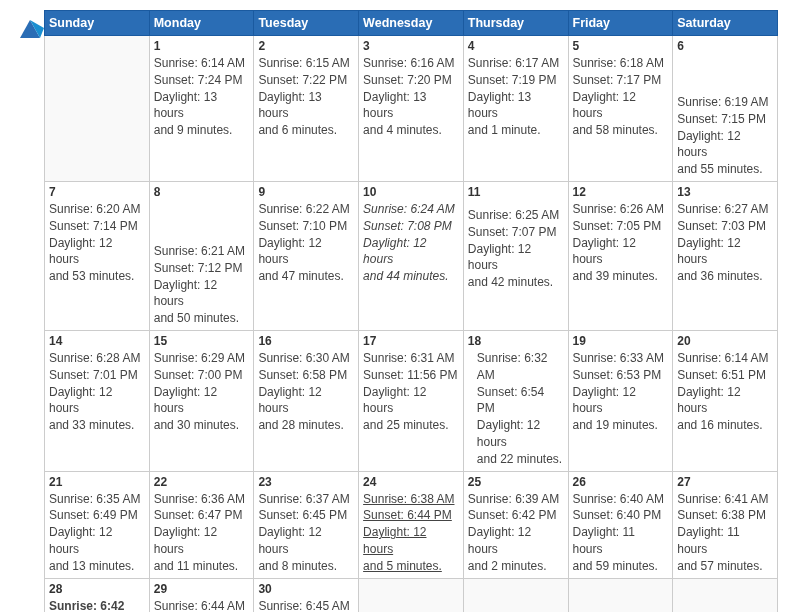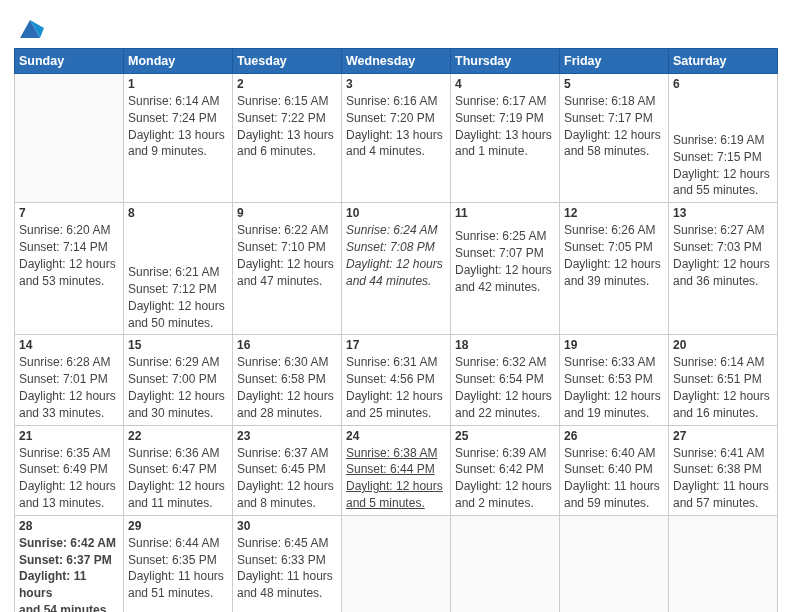--- a/index.html
+++ b/index.html
@@ -8,21 +8,20 @@
       height: 612px;
       font-family: Arial, sans-serif;
       background: #fff;
       overflow: hidden;
     }
     .page {
       width: 792px;
       height: 432px;
       padding: 10px 14px 10px 14px;
       display: flex;
-      flex-direction: column;
     }
     .header {
       display: flex;
       justify-content: space-between;
       align-items: flex-start;
       margin-bottom: 6px;
     }
     .logo {
       display: flex;
       align-items: center;
@@ -253,27 +252,27 @@
           <td>
             <span class="day-number">16</span>
             <div class="day-info" style="white-space: pre-line;">Sunrise: 6:30 AM
 Sunset: 6:58 PM
 Daylight: 12 hours
 and 28 minutes.</div>
           </td>
           <td>
             <span class="day-number">17</span>
             <div class="day-info" style="white-space: pre-line;">Sunrise: 6:31 AM
-Sunset: 4:56 PM
+Sunset: 11:56 PM
 Daylight: 12 hours
 and 25 minutes.</div>
           </td>
           <td>
             <span class="day-number">18</span>
-            <div class="day-info" style="white-space: pre-line;">Sunrise: 6:32 AM
+            <div class="day-info" style="white-space: pre-line; margin-left: 9px;">Sunrise: 6:32 AM
 Sunset: 6:54 PM
 Daylight: 12 hours
 and 22 minutes.</div>
           </td>
           <td>
             <span class="day-number">19</span>
             <div class="day-info" style="white-space: pre-line;">Sunrise: 6:33 AM
 Sunset: 6:53 PM
 Daylight: 12 hours
 and 19 minutes.</div>

